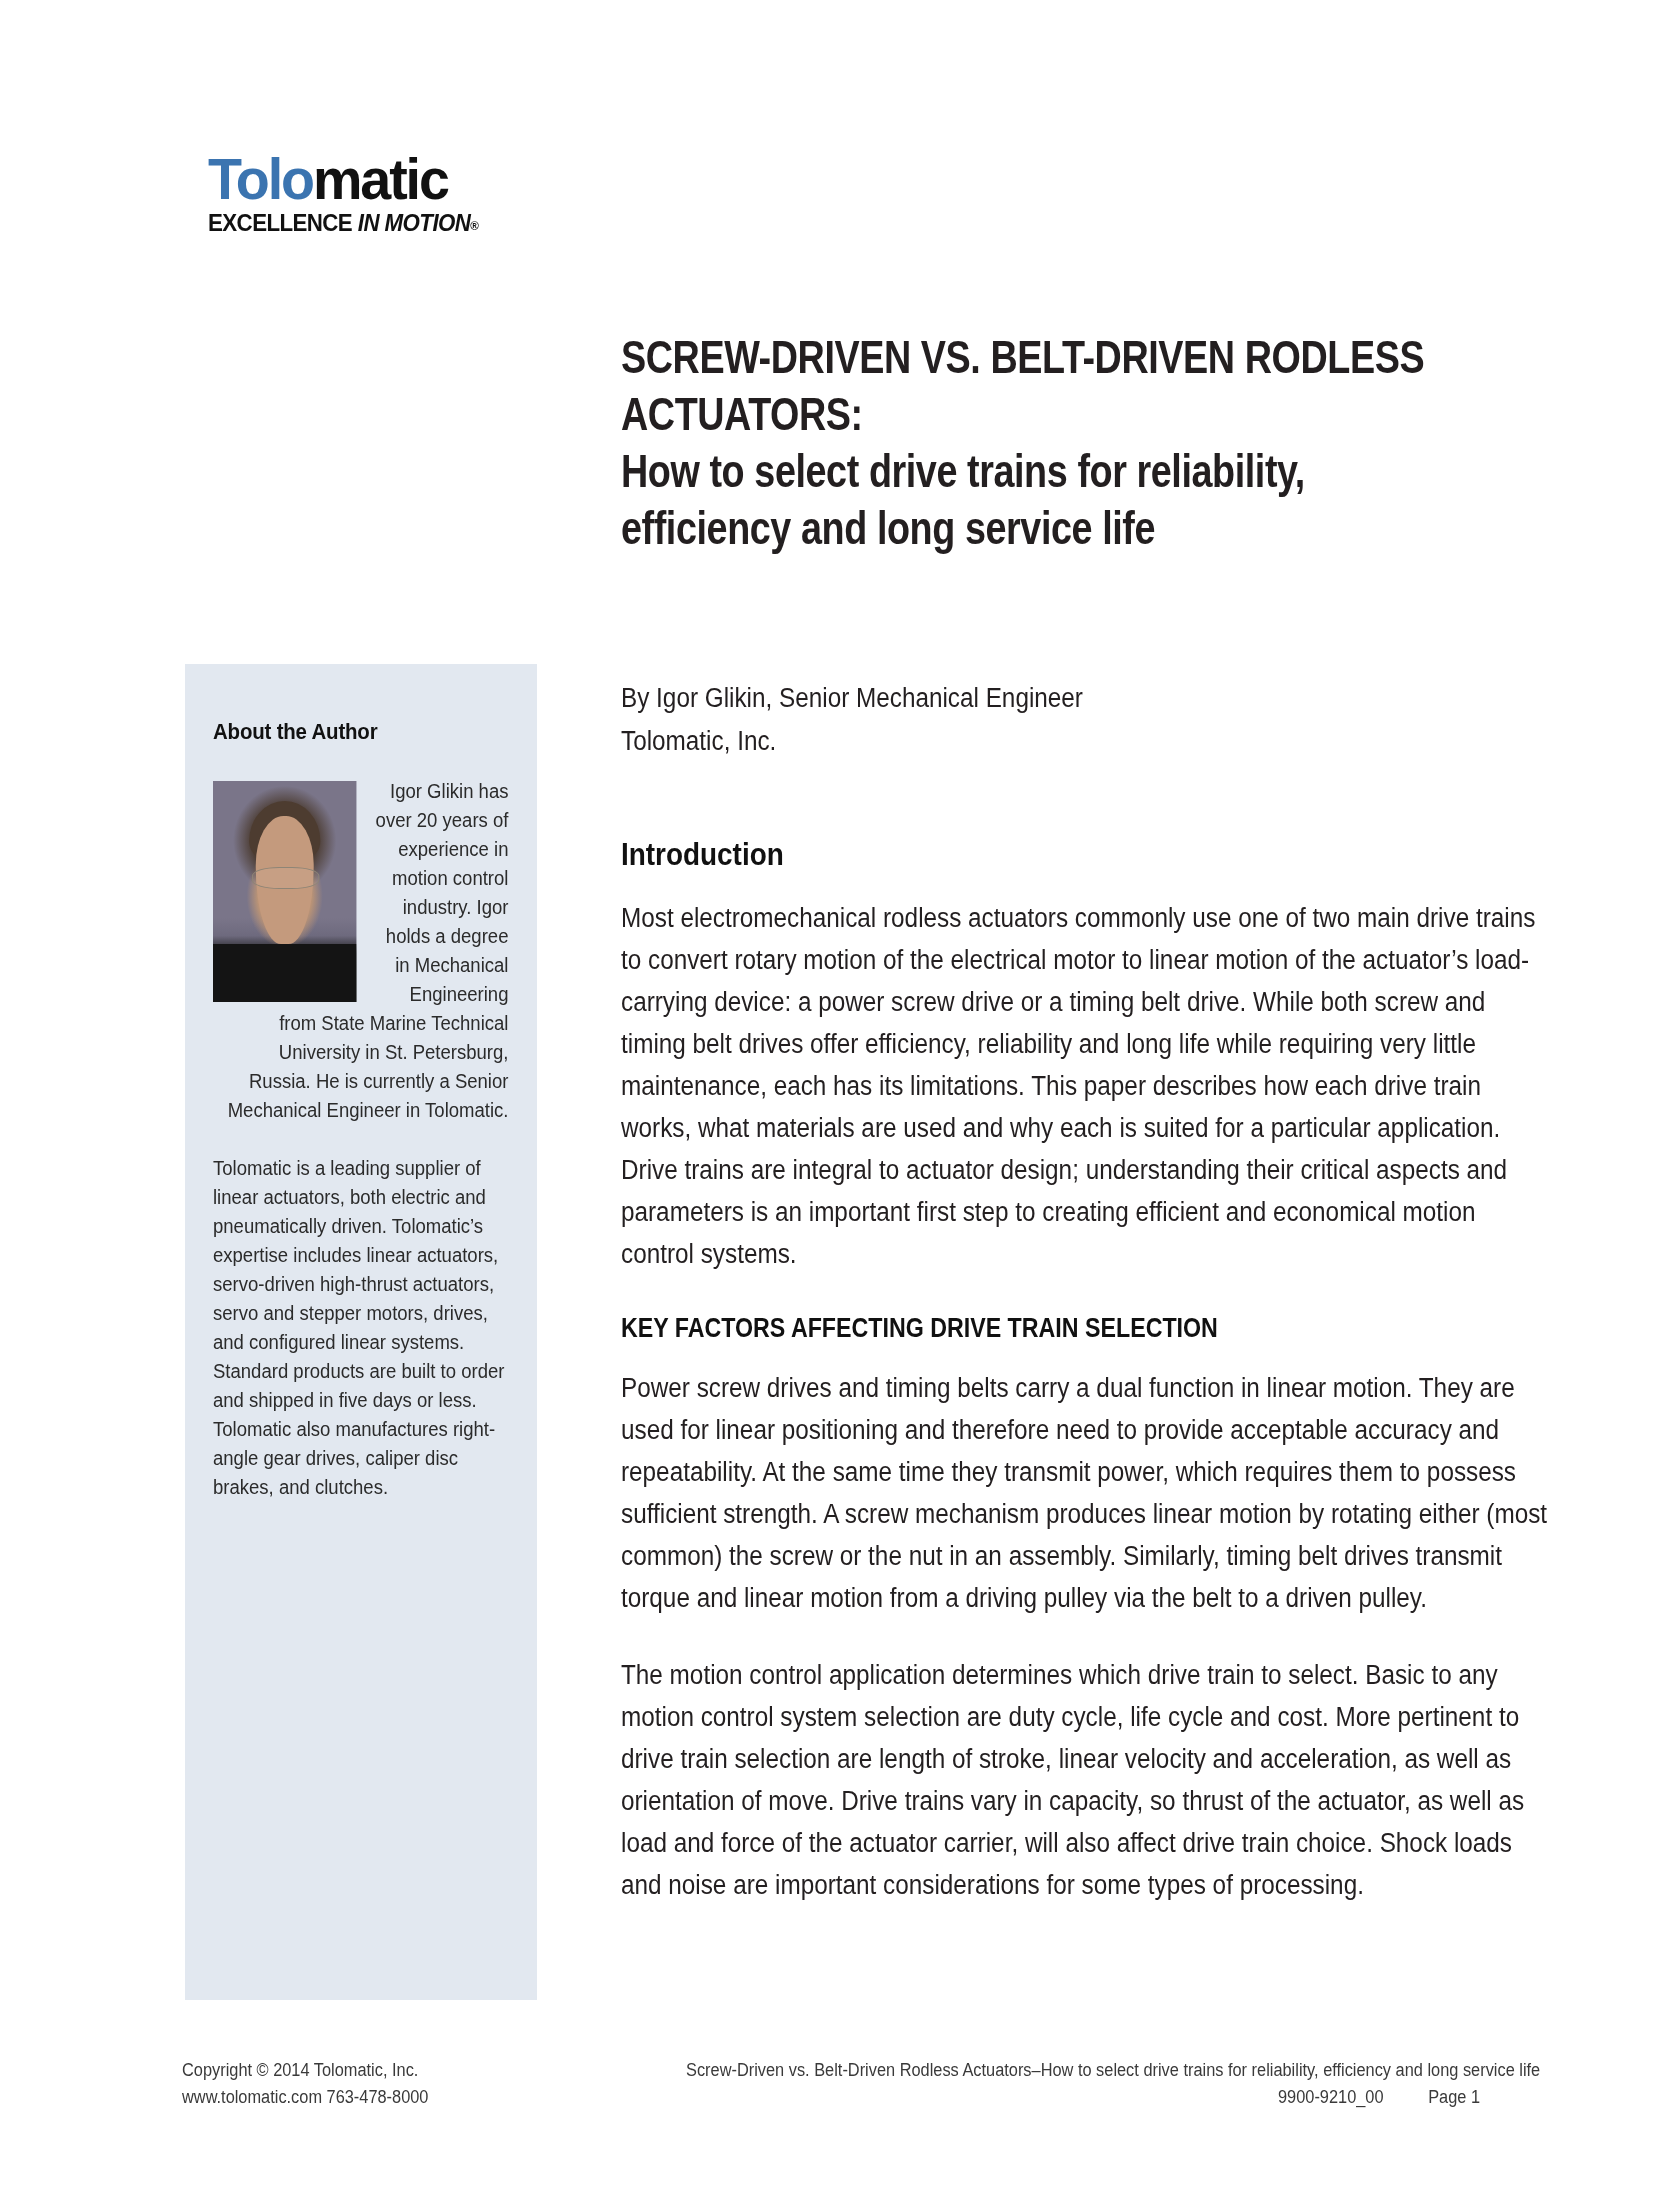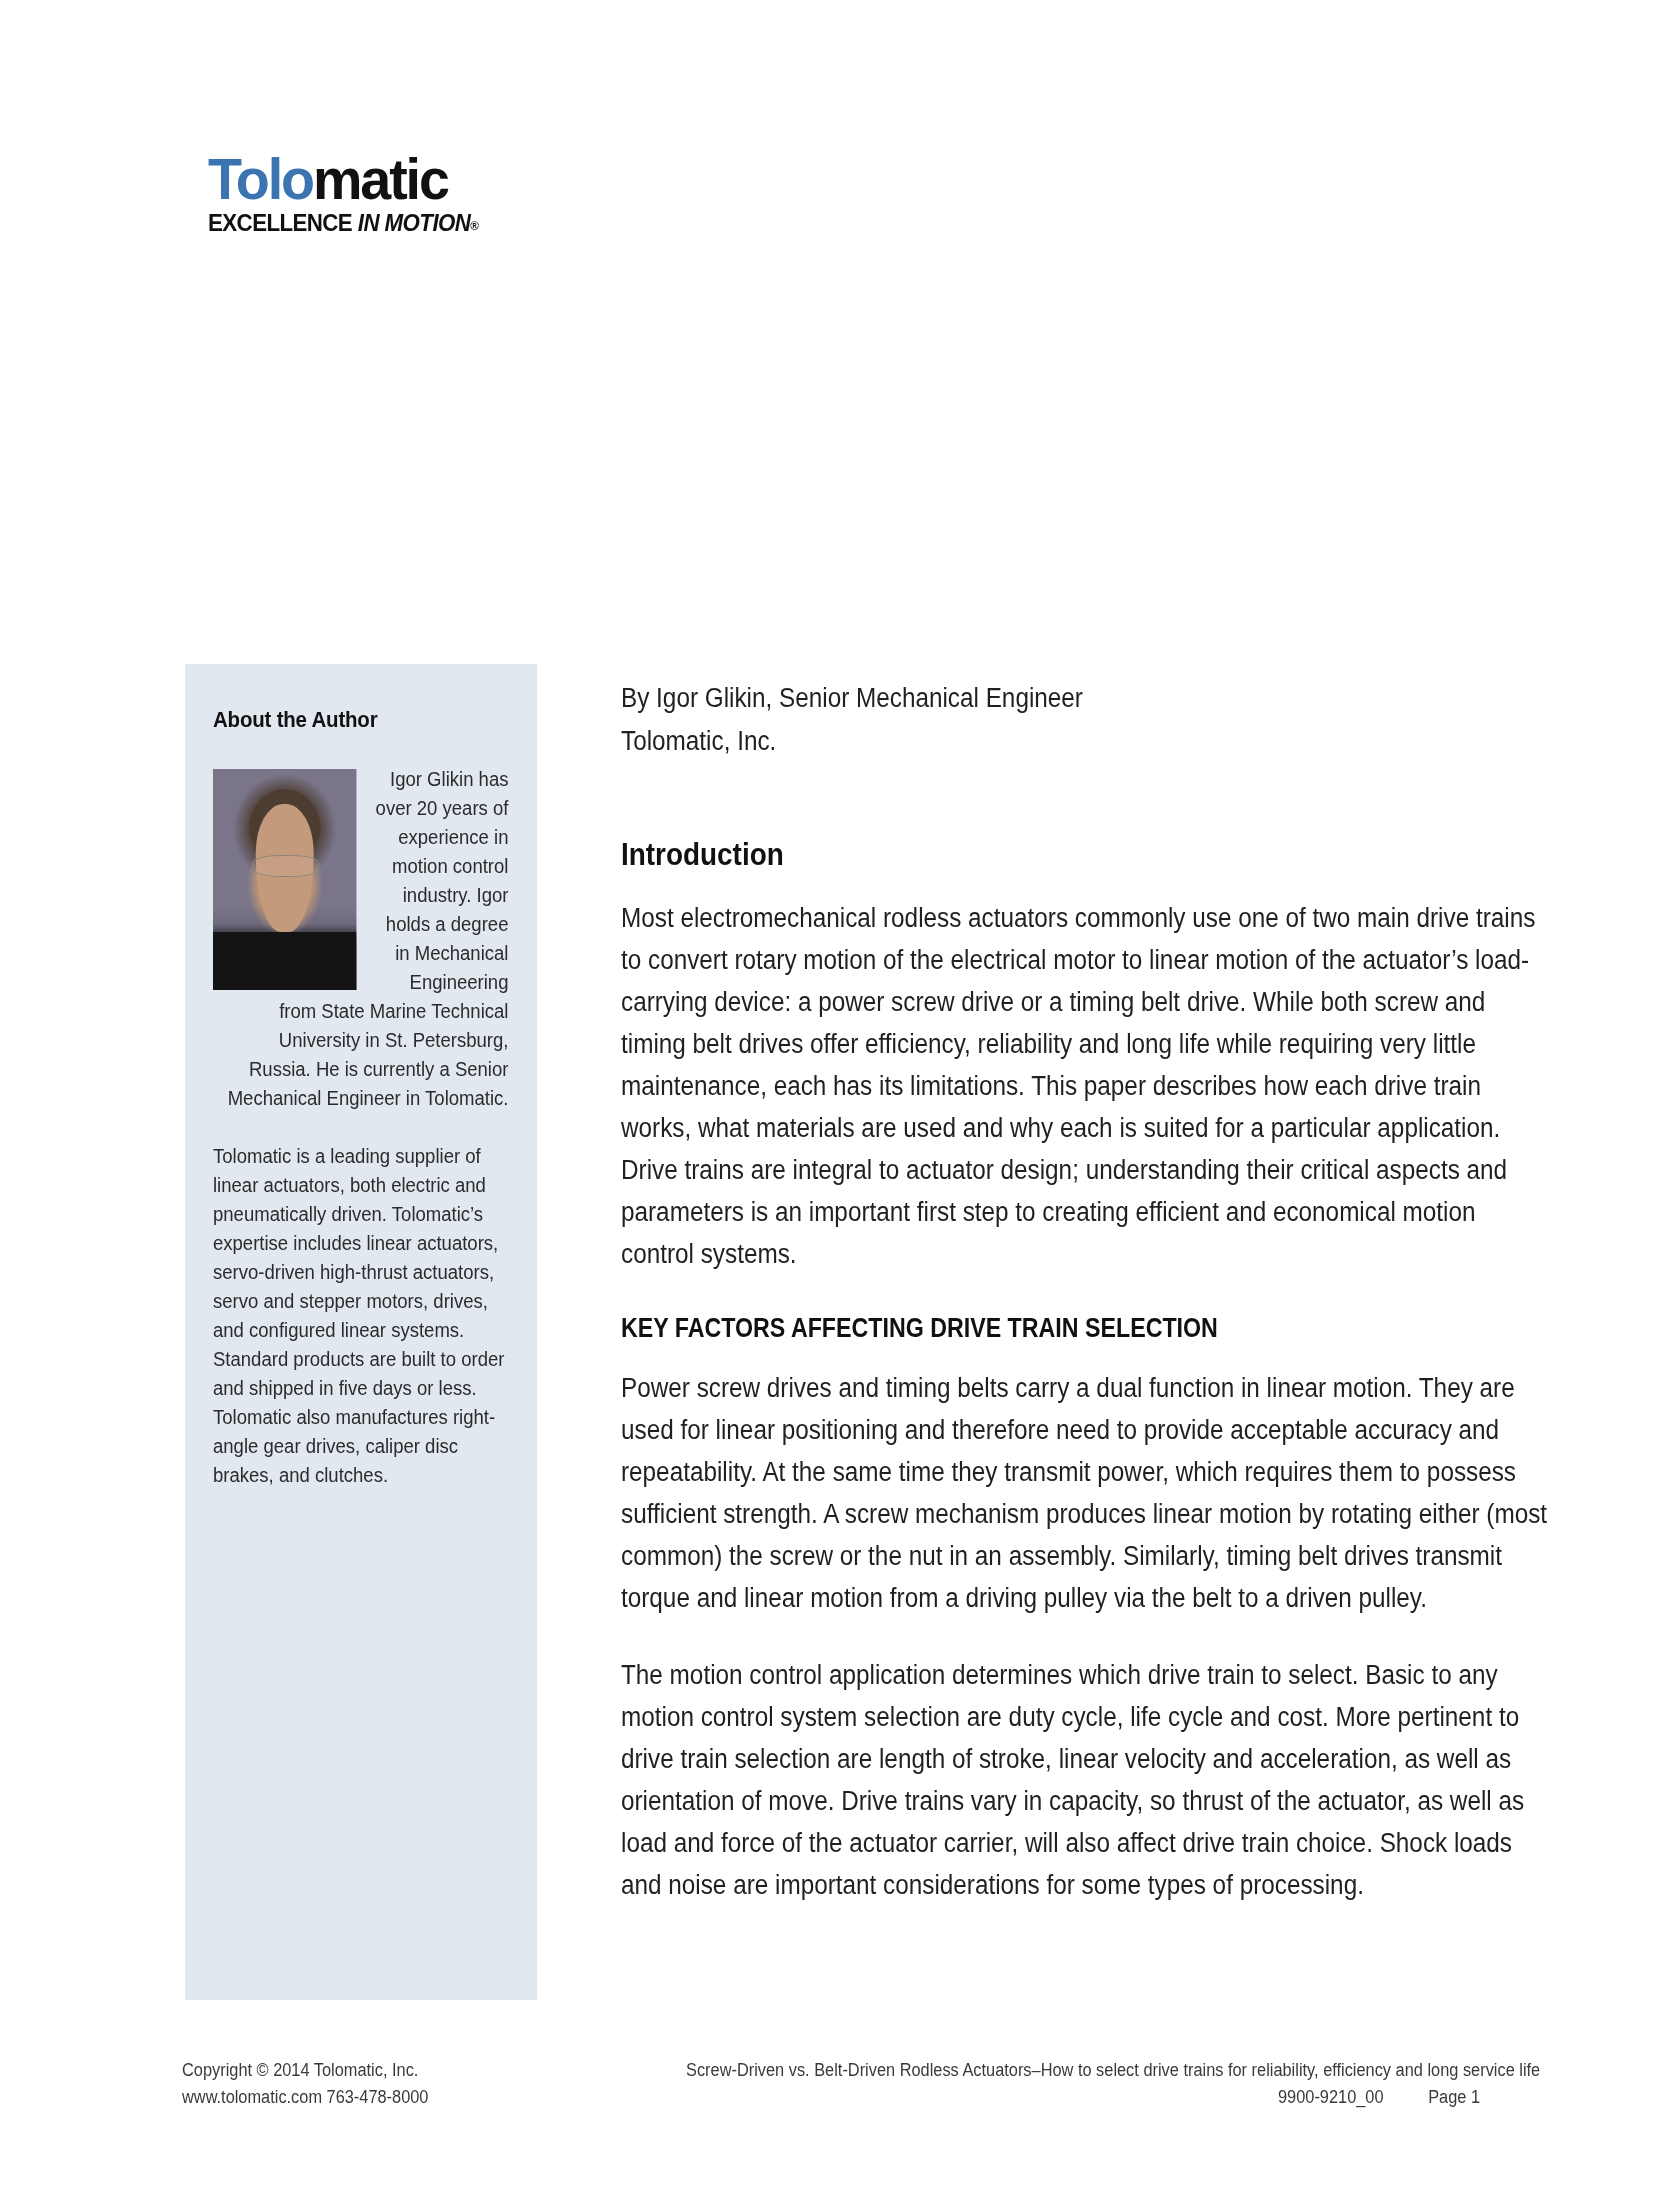--- a/index.html
+++ b/index.html
@@ -95,20 +95,21 @@
   .sidebar {
     position: absolute;
     left: 185px;
     top: 664px;
     width: 352px;
     height: 1336px;
     background: #e2e8f0;
   }
   .sidebar-inner {
     padding: 43px 28px 0 28px;
+    margin-top: 12px;
   }
   .sidebar-title {
     font-weight: bold;
     font-size: 22px;
     letter-spacing: -0.2px;
     color: #111111;
     transform: scaleX(0.93);
     transform-origin: left top;
     margin-bottom: 32px;
   }
@@ -255,20 +256,26 @@
 </head>
 <body>
 
 <div class="page">
 
   <div class="logo-block">
     <div class="logo-word"><span class="logo-tolo">Tolo</span><span class="logo-matic">matic</span></div>
     <div class="logo-tagline"><span>EXCELLENCE </span><span class="italic">IN MOTION</span><span class="reg">®</span></div>
   </div>
 
+  <div class="doc-title">
+    <div class="line">SCREW-DRIVEN VS. BELT-DRIVEN RODLESS</div>
+    <div class="line">ACTUATORS:</div>
+    <div class="line">How to select drive trains for reliability,</div>
+    <div class="line">efficiency and long service life</div>
+  </div>
 
   <div class="byline">
     <div>By Igor Glikin, Senior Mechanical Engineer</div>
     <div>Tolomatic, Inc.</div>
   </div>
 
   <aside class="sidebar">
     <div class="sidebar-inner">
       <div class="sidebar-title">About the Author</div>
       <div class="bio-wrap">

